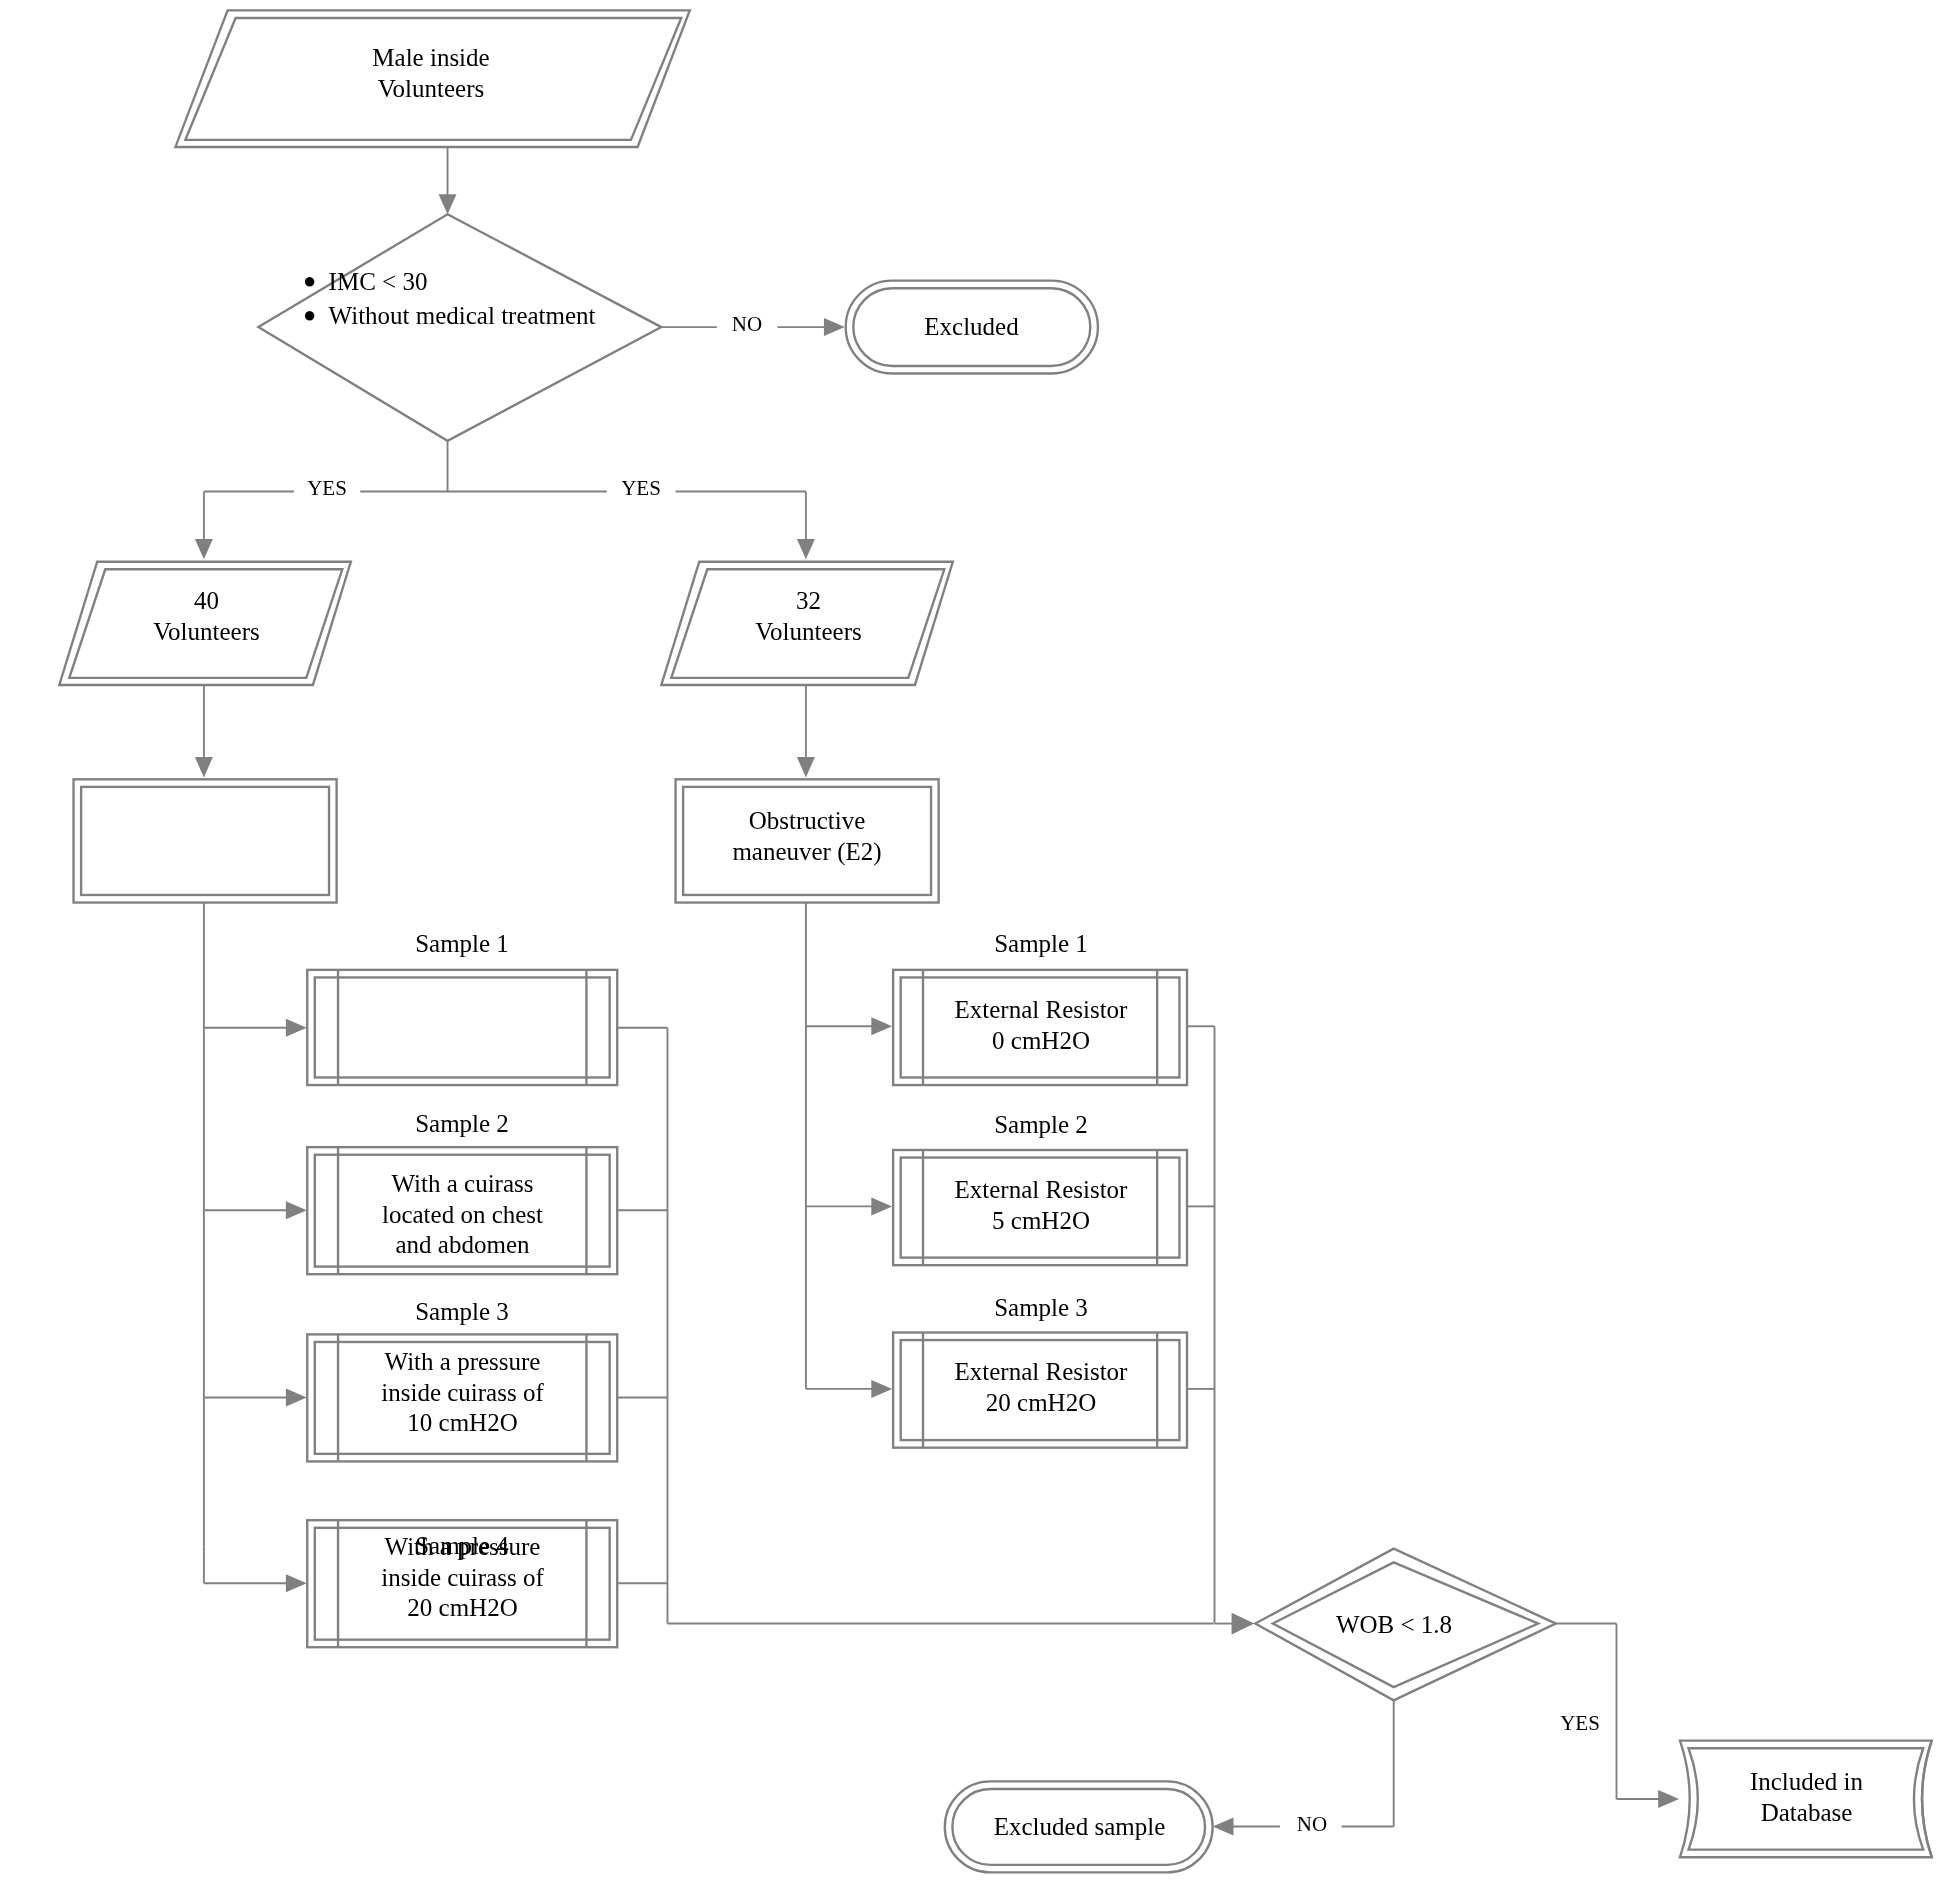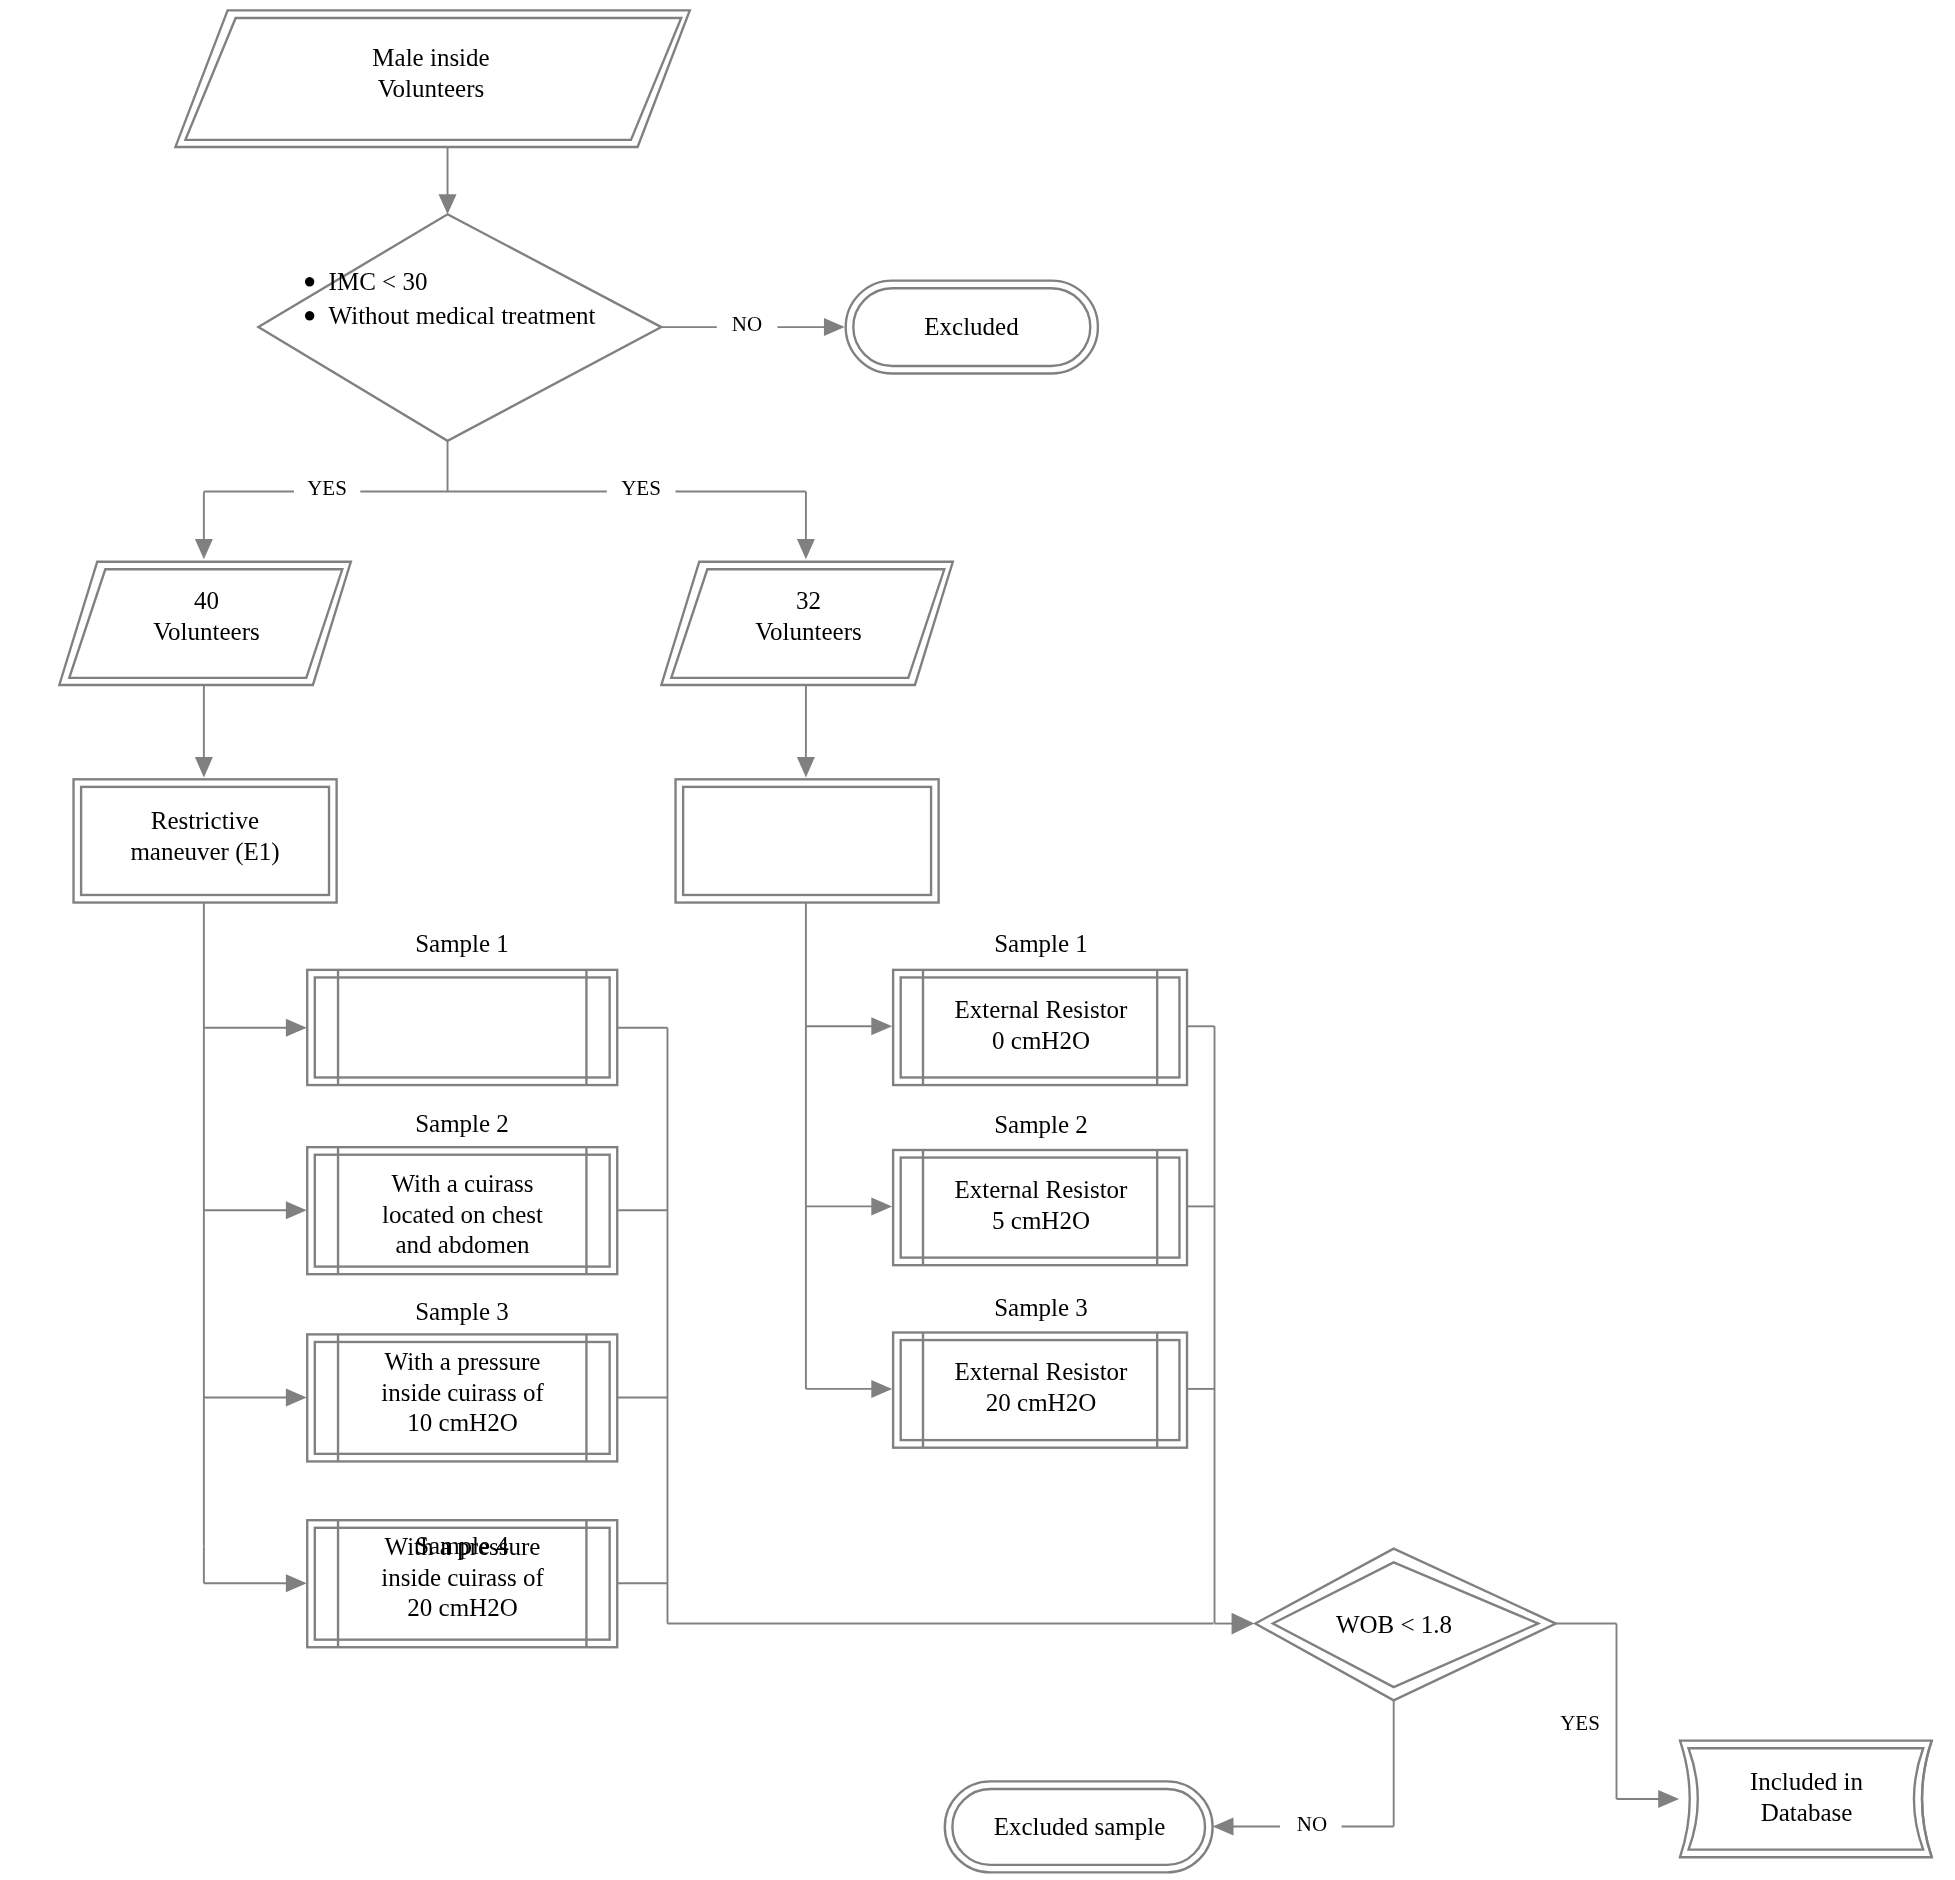--- a/index.html
+++ b/index.html
@@ -311,23 +311,23 @@
   <div class="lbl lbl-edge" style="left:288px; top:476px; width:78px;">YES</div>
 
   <div class="lbl lbl-edge" style="left:602px; top:476px; width:78px;">YES</div>
 
   <div class="lbl lbl-node" style="left:88px; top:586px; width:237px;">40
 Volunteers</div>
 
   <div class="lbl lbl-node" style="left:690px; top:586px; width:237px;">32
 Volunteers</div>
 
-  <div class="lbl lbl-node" style="left:78px; top:806px; width:254px;">Restrictive
-maneuver (E1)</div>
-
+
+  <div class="lbl lbl-node" style="left:680px; top:806px; width:254px;">Obstructive
+maneuver (E2)</div>
 
   <div class="lbl lbl-caption" style="left:348px; top:929px; width:228px;">Sample 1</div>
 
   <div class="lbl lbl-caption" style="left:348px; top:1109px; width:228px;">Sample 2</div>
   <div class="lbl lbl-node" style="left:339px; top:1159px; width:247px;margin-top:10px;">With a cuirass
 located on chest
 and abdomen</div>
 
   <div class="lbl lbl-caption" style="left:348px; top:1297px; width:228px;">Sample 3</div>
   <div class="lbl lbl-node" style="left:339px; top:1347px; width:247px;">With a pressure

